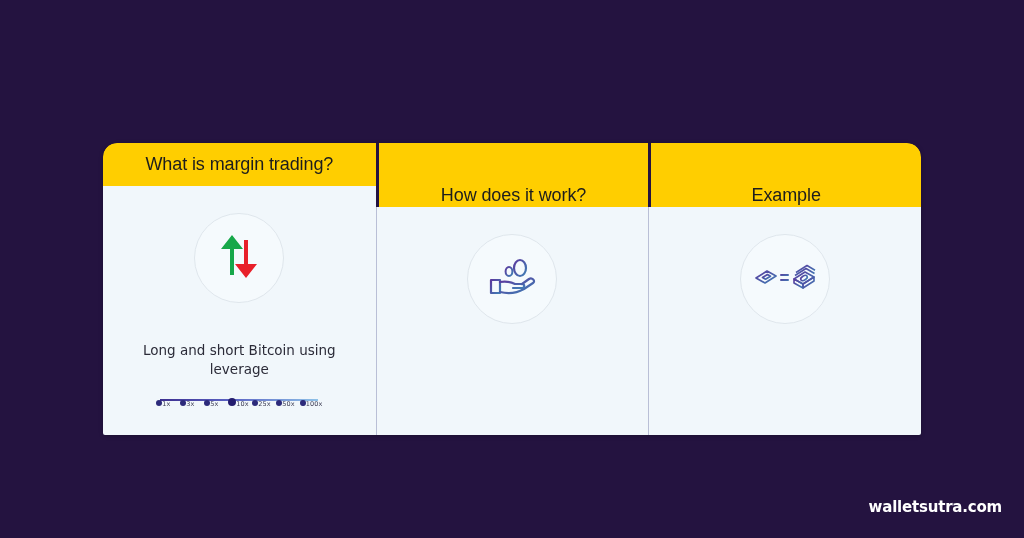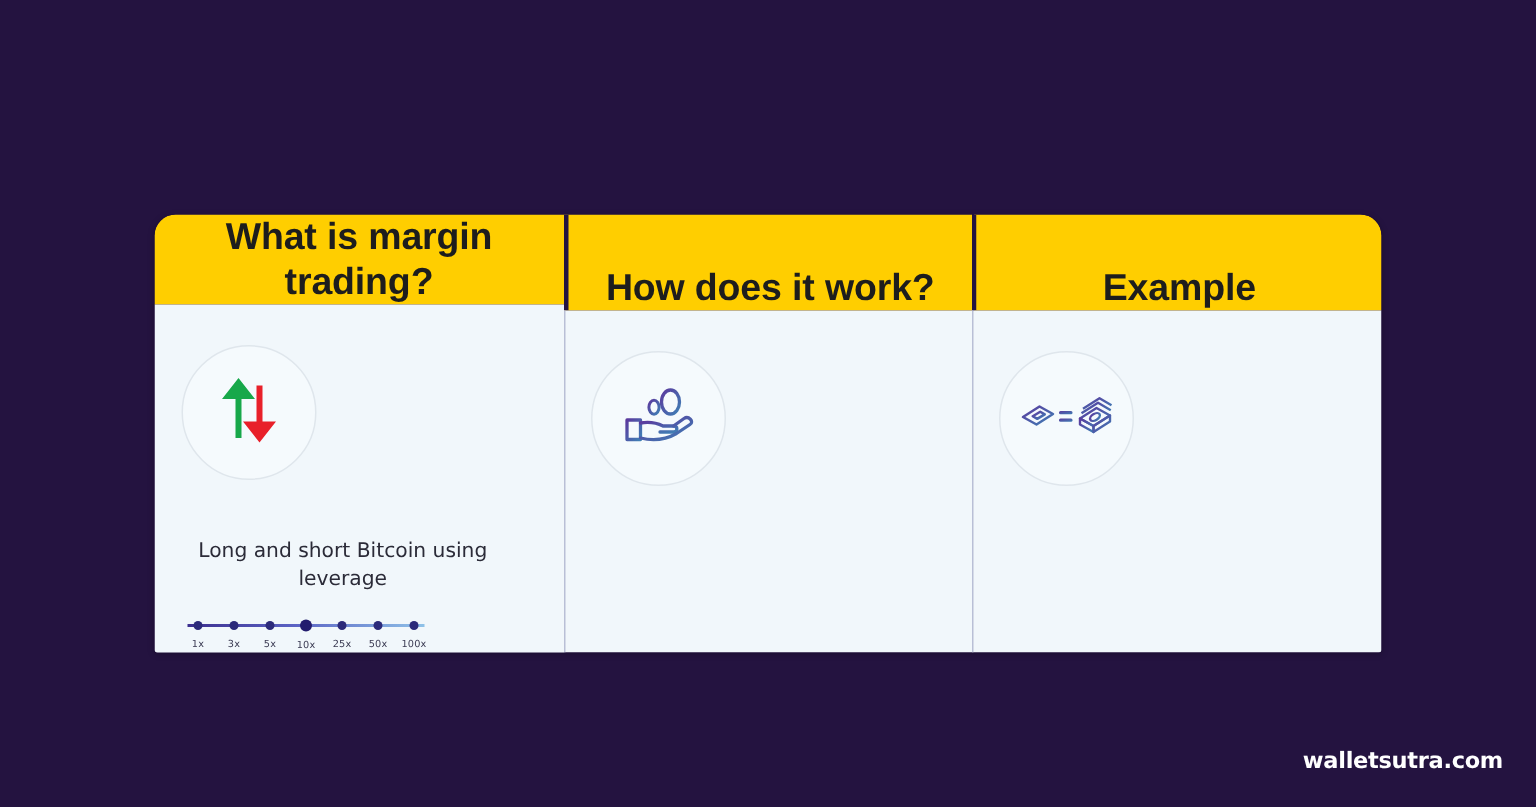--- a/index.html
+++ b/index.html
@@ -62,33 +62,34 @@
     align-items: center;
     justify-content: center;
     text-align: center;
     box-sizing: border-box;
     padding: 0 10px;
   }
   .col:first-child .col-head { border-radius: 14px 0 0 0; }
   .col:last-child .col-head { border-radius: 0 14px 0 0; }
 
   .col-head-text {
-    font-size: 25px;
-    font-weight: bold;
+    font-size: 18px;
+    font-weight: normal;
     color: #1d1d1d;
     line-height: 1.2;
     letter-spacing: -0.1px;
   }
 
   .col-body {
     flex: 1 1 auto;
     background: #f1f7fb;
     position: relative;
     display: flex;
     flex-direction: column;
+    align-items: center;
     box-sizing: border-box;
     padding: 24px 18px 16px 18px;
   }
 
   .icon-circle {
     width: 88px;
     height: 88px;
     border-radius: 50%;
     border: 1px solid #dfe6ec;
     background: #f5fafd;
@@ -127,21 +128,21 @@
     background: linear-gradient(90deg, #3c2f8f 0%, #5b63c4 45%, #8fc2e8 100%);
   }
   .scale-dots {
     position: absolute;
     left: 0; right: 0; top: 0;
     display: flex;
     justify-content: space-between;
   }
   .scale-tick {
     display: flex;
-    flex-direction: column;
+    flex-direction: row;
     align-items: center;
     width: 22px;
   }
   .scale-dot {
     width: 6px;
     height: 6px;
     border-radius: 50%;
     background: #2c2a7a;
     margin-top: 2px;
   }

